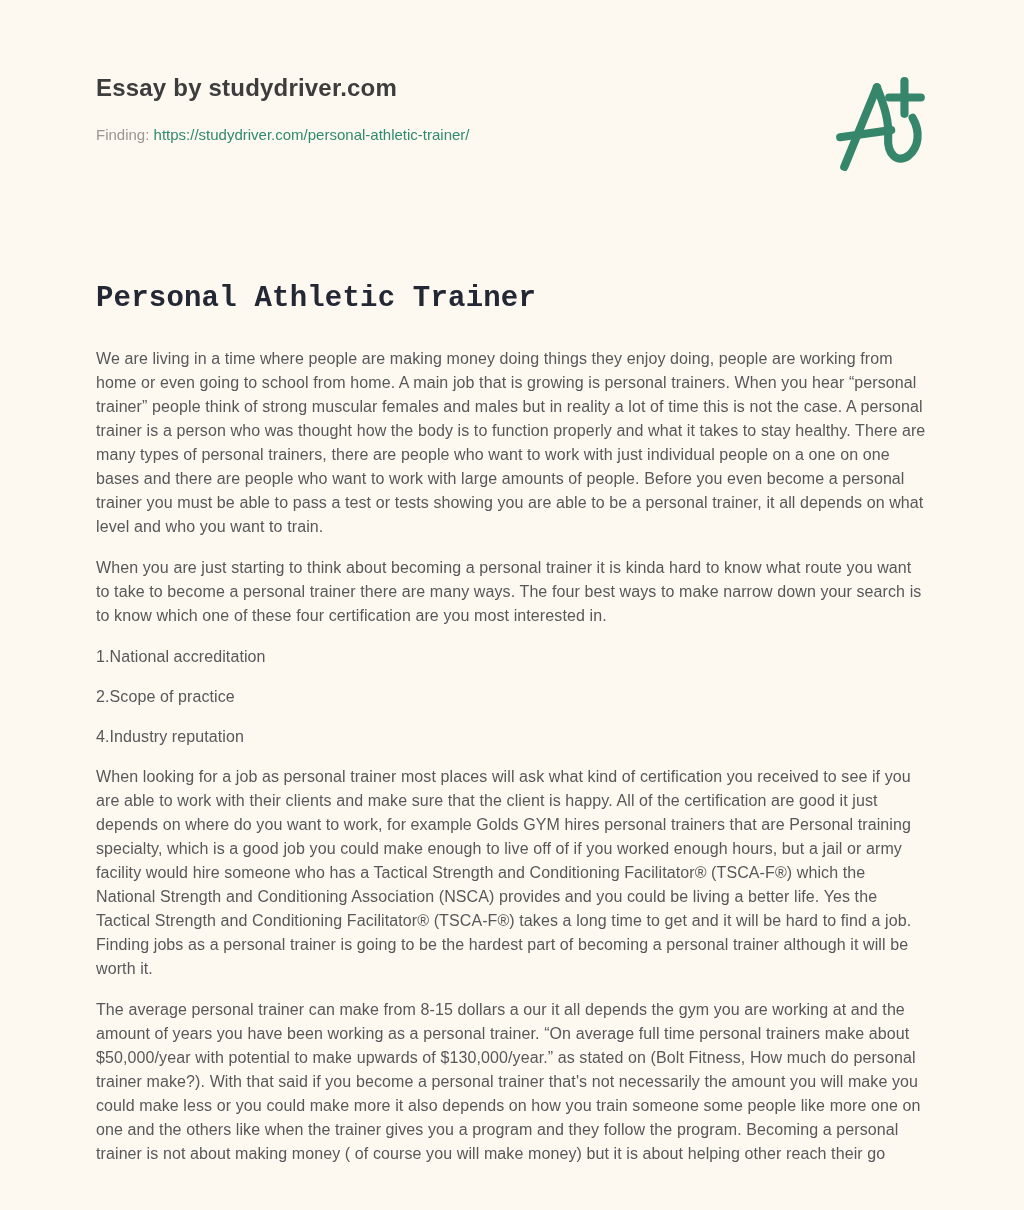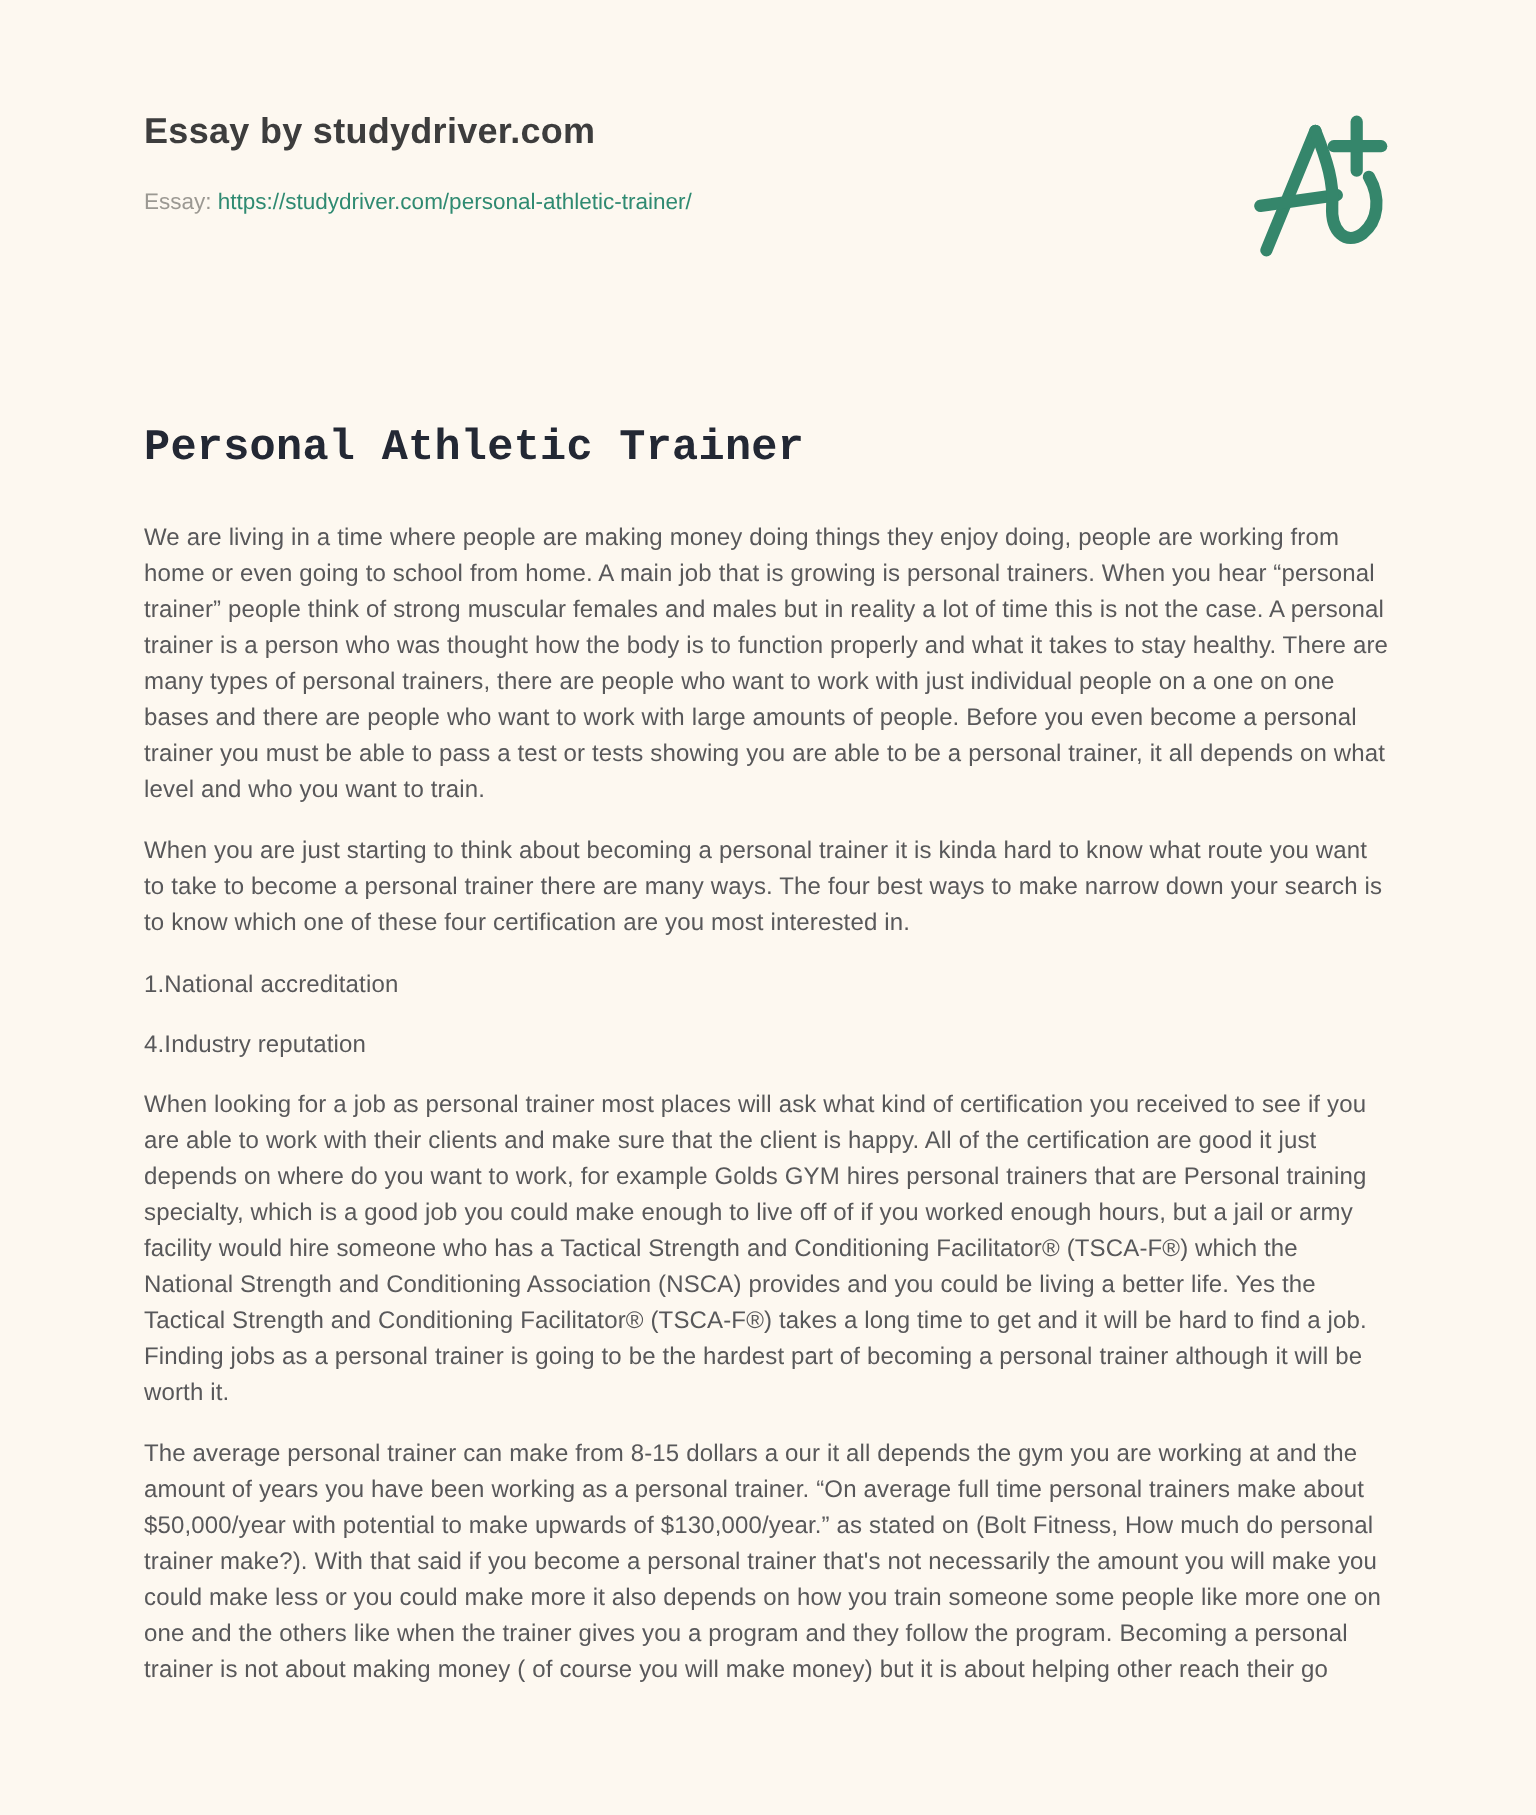--- a/index.html
+++ b/index.html
@@ -75,21 +75,21 @@
 </style>
 </head>
 <body>
 
 <div class="page">
 
   <div class="header">
     <div class="header-left">
       <h1 class="essay-by">Essay by studydriver.com</h1>
       <div class="source-line">
-        <span>Essay:</span>
+        <span>Finding:</span>
         <a href="#">https://studydriver.com/personal-athletic-trainer/</a>
       </div>
     </div>
 
     <svg class="logo" viewBox="0 0 100 100" fill="none" stroke="#35866B" stroke-width="8" stroke-linecap="round">
 
       <path d="M 14 92 L 46 14"></path>
 
       <path d="M 10 63 L 60 56"></path>
 
@@ -104,20 +104,21 @@
   <div class="article">
     <h2 class="doc-title">Personal Athletic Trainer</h2>
 
     <div class="body-text">
       <p>We are living in a time where people are making money doing things they enjoy doing, people are working from home or even going to school from home. A main job that is growing is personal trainers. When you hear “personal trainer” people think of strong muscular females and males but in reality a lot of time this is not the case. A personal trainer is a person who was thought how the body is to function properly and what it takes to stay healthy. There are many types of personal trainers, there are people who want to work with just individual people on a one on one bases and there are people who want to work with large amounts of people. Before you even become a personal trainer you must be able to pass a test or tests showing you are able to be a personal trainer, it all depends on what level and who you want to train.</p>
 
       <p>When you are just starting to think about becoming a personal trainer it is kinda hard to know what route you want to take to become a personal trainer there are many ways. The four best ways to make narrow down your search is to know which one of these four certification are you most interested in.</p>
 
       <div class="list-block">
         <p>1.National accreditation</p>
+        <p>2.Scope of practice</p>
         <p>4.Industry reputation</p>
       </div>
 
       <p>When looking for a job as personal trainer most places will ask what kind of certification you received to see if you are able to work with their clients and make sure that the client is happy. All of the certification are good it just depends on where do you want to work, for example Golds GYM hires personal trainers that are Personal training specialty, which is a good job you could make enough to live off of if you worked enough hours, but a jail or army facility would hire someone who has a Tactical Strength and Conditioning Facilitator® (TSCA-F®) which the National Strength and Conditioning Association (NSCA) provides and you could be living a better life. Yes the Tactical Strength and Conditioning Facilitator® (TSCA-F®) takes a long time to get and it will be hard to find a job. Finding jobs as a personal trainer is going to be the hardest part of becoming a personal trainer although it will be worth it.</p>
 
       <p>The average personal trainer can make from 8-15 dollars a our it all depends the gym you are working at and the amount of years you have been working as a personal trainer. “On average full time personal trainers make about $50,000/year with potential to make upwards of $130,000/year.” as stated on (Bolt Fitness, How much do personal trainer make?). With that said if you become a personal trainer that's not necessarily the amount you will make you could make less or you could make more it also depends on how you train someone some people like more one on one and the others like when the trainer gives you a program and they follow the program. Becoming a personal trainer is not about making money ( of course you will make money) but it is about helping other reach their go</p>
     </div>
   </div>
 
 </div>

